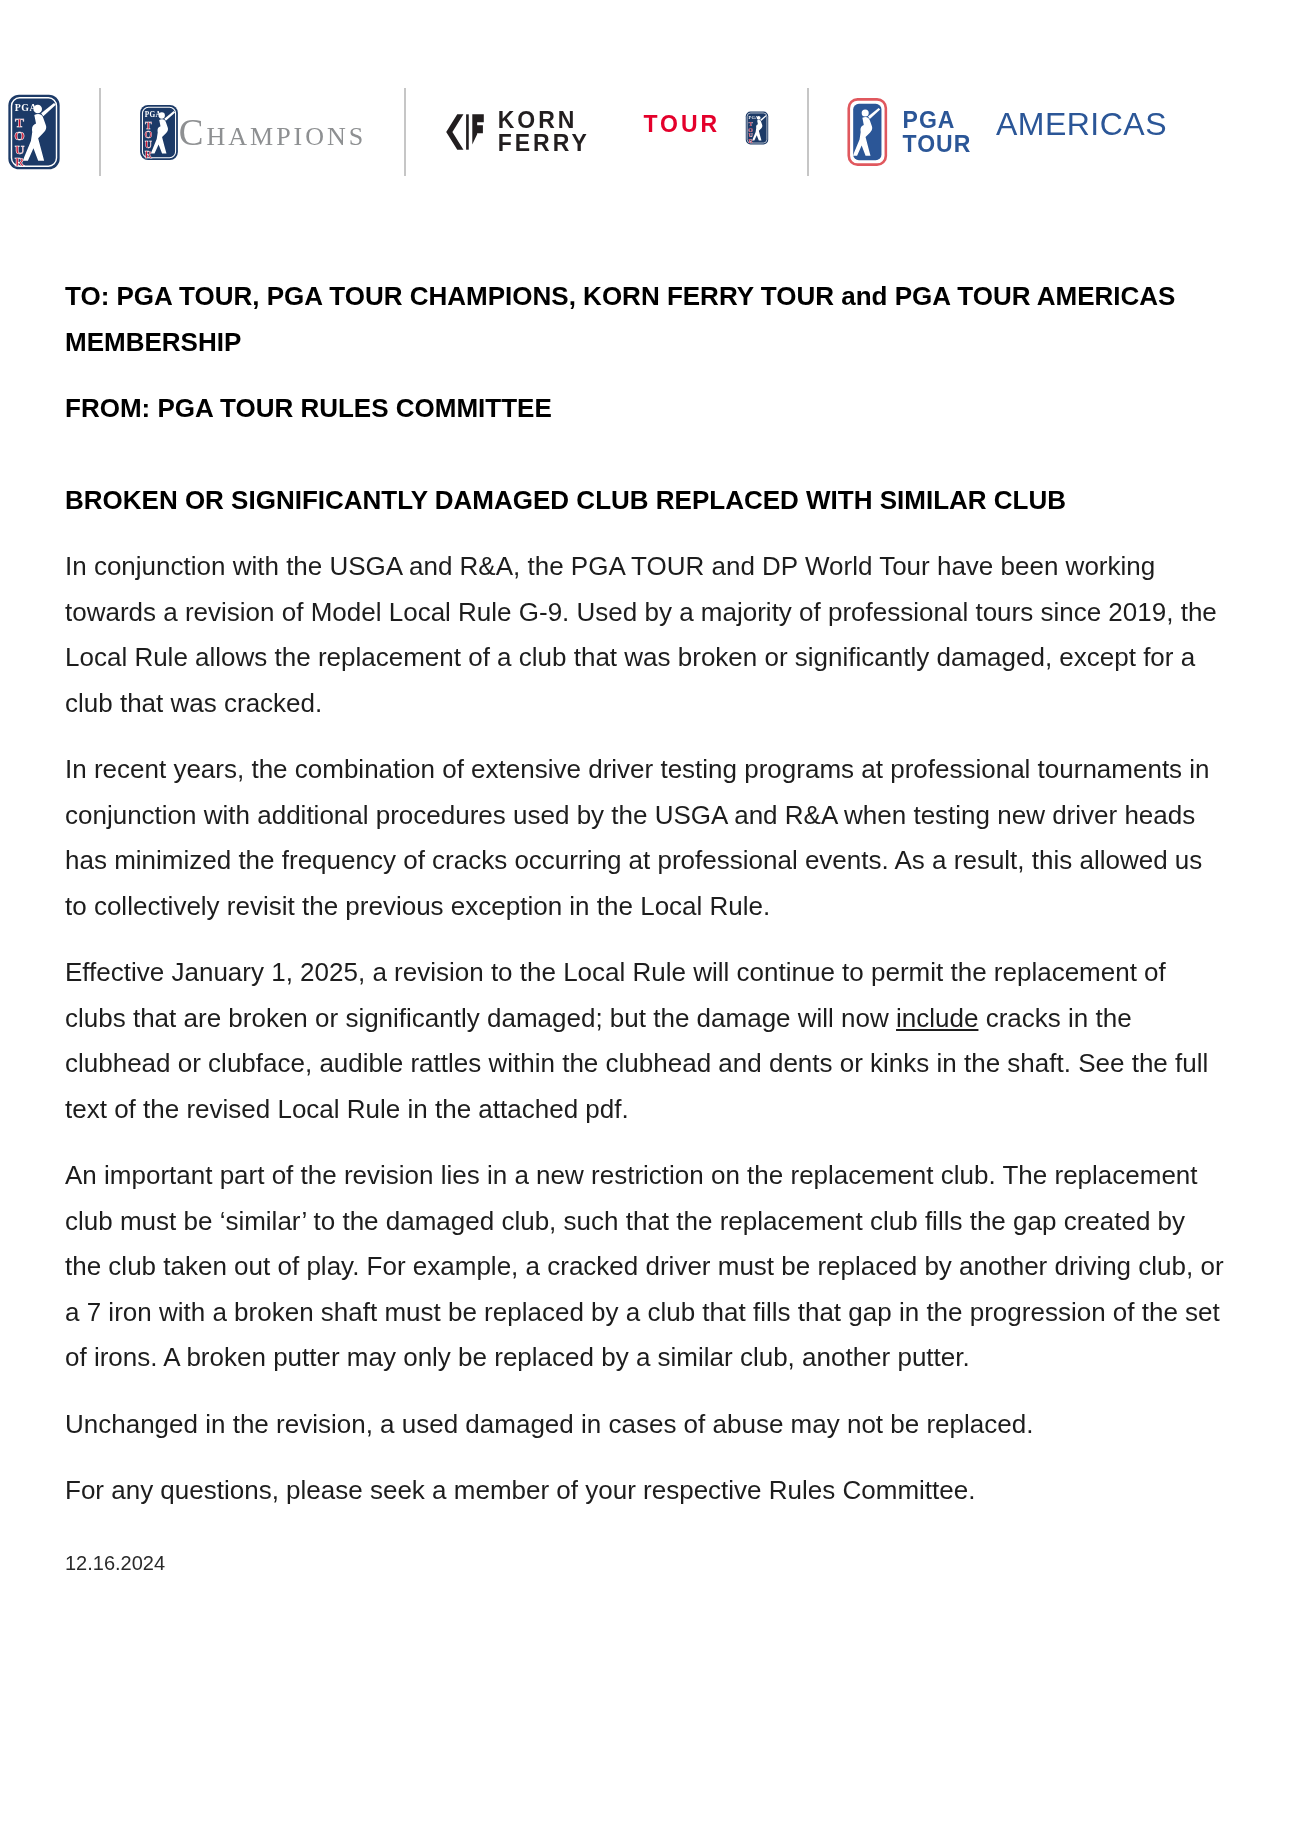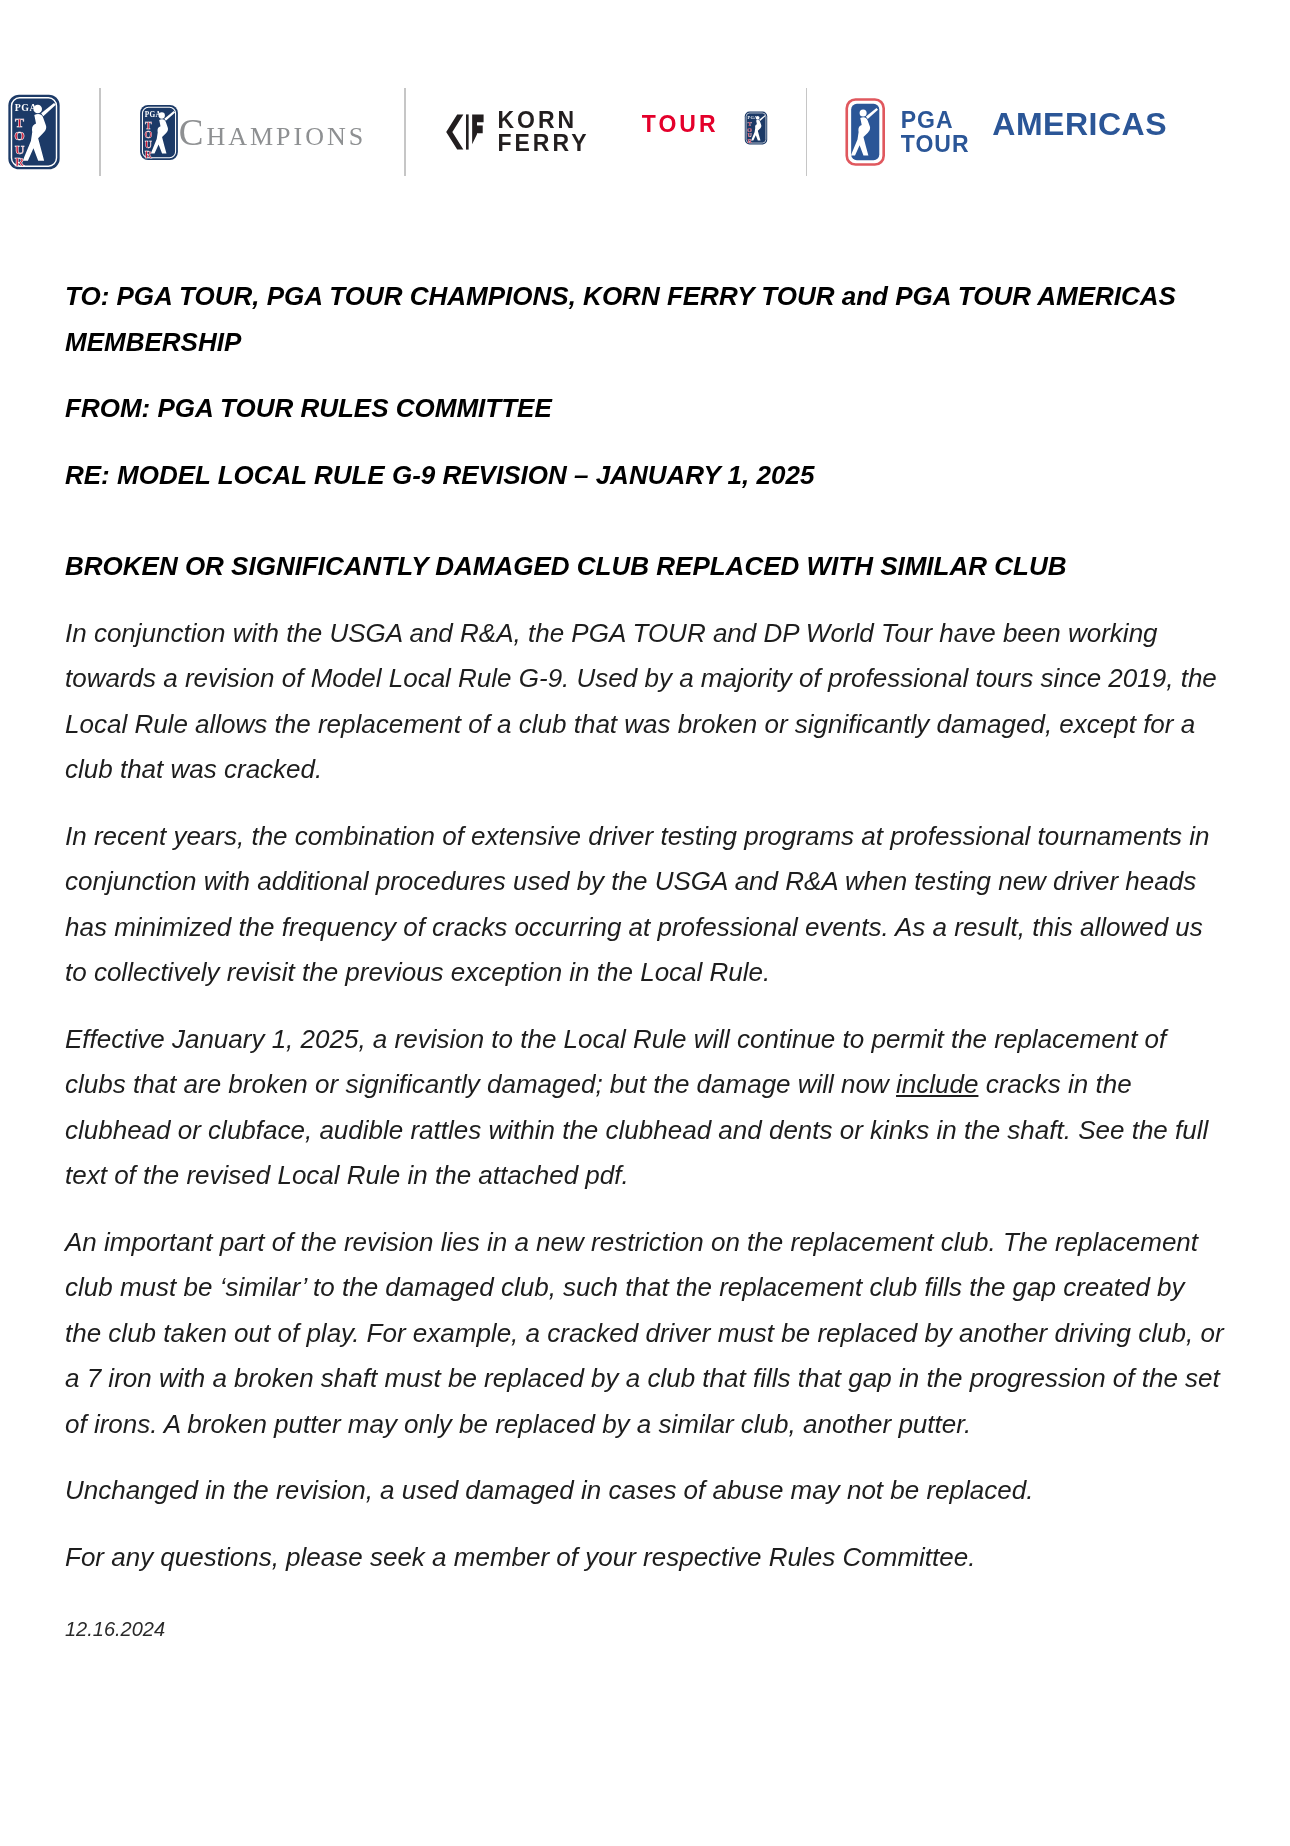--- a/index.html
+++ b/index.html
@@ -28,24 +28,24 @@
   .kf-mark{width:46px;height:46px;}
   .kf-text{display:flex;}
   .kf-line1{font-weight:bold;font-size:23px;letter-spacing:3px;color:#221e1f;line-height:1;}
   .kf-row2{display:flex;align-items:flex-start;gap:25px;margin-top:4px;}
   .kf-tour{font-weight:bold;font-size:23px;letter-spacing:3px;color:#e4002b;line-height:1;}
   .shield-xs{width:24px;height:34px;margin-top:-2px;}
   .americas-logo{gap:15px;}
   .am-shield{width:46px;height:76px;}
   .am-text{display:flex;flex-direction:row;}
   .am-line1{font-weight:bold;font-size:23px;letter-spacing:1px;color:#2b5697;line-height:1.05;}
-  .am-line2{font-weight:bold;font-size:32px;letter-spacing:0.5px;color:#2b5697;line-height:1.0;}
+  .am-line2{font-weight:normal;font-size:32px;letter-spacing:0.5px;color:#2b5697;line-height:1.0;}
 
   
-  .content{width:1160px;font-size:26px;line-height:1.75;font-style:italic;}
+  .content{width:1160px;font-size:26px;line-height:1.75;}
   .content p{margin:0 0 21px 0;}
   p.bold{font-weight:bold;color:#000;}
   p.subject{margin-top:46px;}
   .underline{text-decoration:underline;}
   p.doc-date{font-size:20px;margin-top:32px;color:#2a2a2a;}
 
   .svg-defs{position:absolute;width:0;height:0;overflow:hidden;}
 </style>
 </head>
 <body>
@@ -125,21 +125,20 @@
         <div class="am-line1">PGA TOUR</div>
         <div class="am-line2">AMERICAS</div>
       </div>
     </div>
 
   </header>
 
   <main class="content">
     <p class="bold">TO: PGA TOUR, PGA TOUR CHAMPIONS, KORN FERRY TOUR and PGA TOUR AMERICAS MEMBERSHIP</p>
     <p class="bold">FROM: PGA TOUR RULES COMMITTEE</p>
-    <p class="bold">RE: MODEL LOCAL RULE G-9 REVISION – JANUARY 1, 2025</p>
 
     <p class="bold subject">BROKEN OR SIGNIFICANTLY DAMAGED CLUB REPLACED WITH SIMILAR CLUB</p>
 
     <p>In conjunction with the USGA and R&amp;A, the PGA TOUR and DP World Tour have been working towards a revision of Model Local Rule G-9. Used by a majority of professional tours since 2019, the Local Rule allows the replacement of a club that was broken or significantly damaged, except for a club that was cracked.</p>
     <p>In recent years, the combination of extensive driver testing programs at professional tournaments in conjunction with additional procedures used by the USGA and R&amp;A when testing new driver heads has minimized the frequency of cracks occurring at professional events. As a result, this allowed us to collectively revisit the previous exception in the Local Rule.</p>
     <p><span>Effective January 1, 2025, a revision to the Local Rule will continue to permit the replacement of clubs that are broken or significantly damaged; but the damage will now </span><span class="underline">include</span><span> cracks in the clubhead or clubface, audible rattles within the clubhead and dents or kinks in the shaft. See the full text of the revised Local Rule in the attached pdf.</span></p>
     <p>An important part of the revision lies in a new restriction on the replacement club. The replacement club must be ‘similar’ to the damaged club, such that the replacement club fills the gap created by the club taken out of play. For example, a cracked driver must be replaced by another driving club, or a 7 iron with a broken shaft must be replaced by a club that fills that gap in the progression of the set of irons. A broken putter may only be replaced by a similar club, another putter.</p>
     <p>Unchanged in the revision, a used damaged in cases of abuse may not be replaced.</p>
     <p>For any questions, please seek a member of your respective Rules Committee.</p>
 

